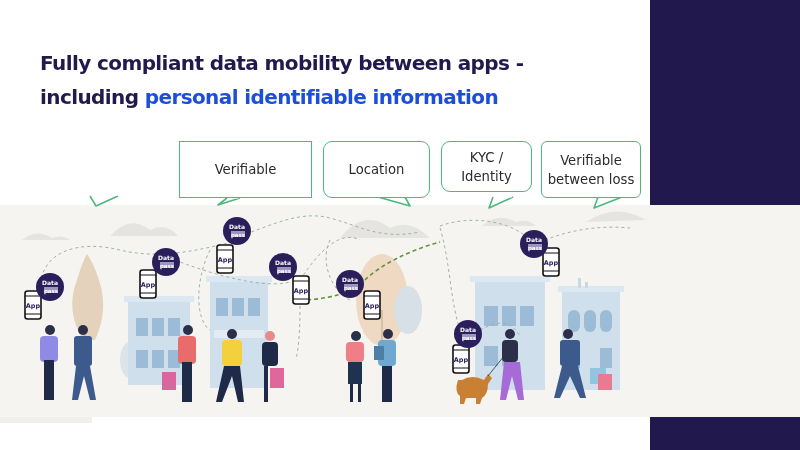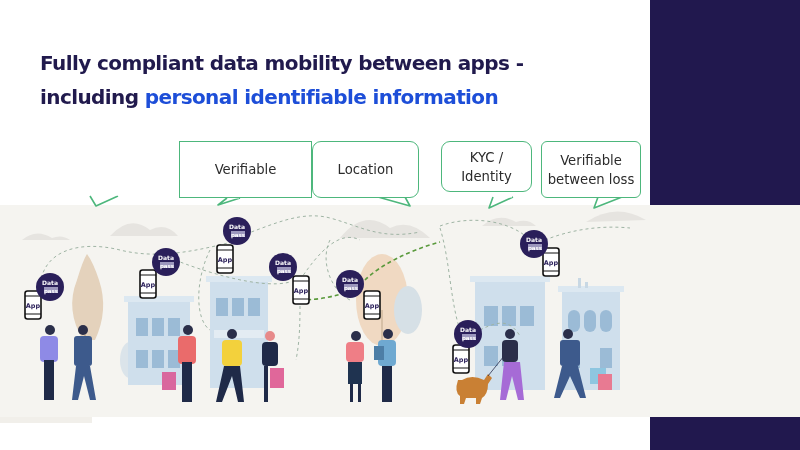--- a/index.html
+++ b/index.html
@@ -260,21 +260,21 @@
 
     <path d="M598 197 L594 208 L622 197" fill="#ffffff" stroke="#4db77c" stroke-width="1.6" stroke-linejoin="round"></path>
     <path d="M599 196 L621 196" stroke="#ffffff" stroke-width="3"></path>
   </svg>
 
 
   <div class="bubble rect" style="left:179px;top:141px;width:133px;height:57px;">
     <span>Verifiable</span>
   </div>
 
-  <div class="bubble rounded" style="left:312px;top:141px;width:107px;height:57px;">
+  <div class="bubble rounded" style="left:323px;top:141px;width:107px;height:57px;">
     <span>Location</span>
   </div>
 
   <div class="bubble rounded" style="left:441px;top:141px;width:91px;height:51px;justify-content:center;">
     <div>
       <span>KYC /</span>
       <span>Identity</span>
     </div>
   </div>
 

